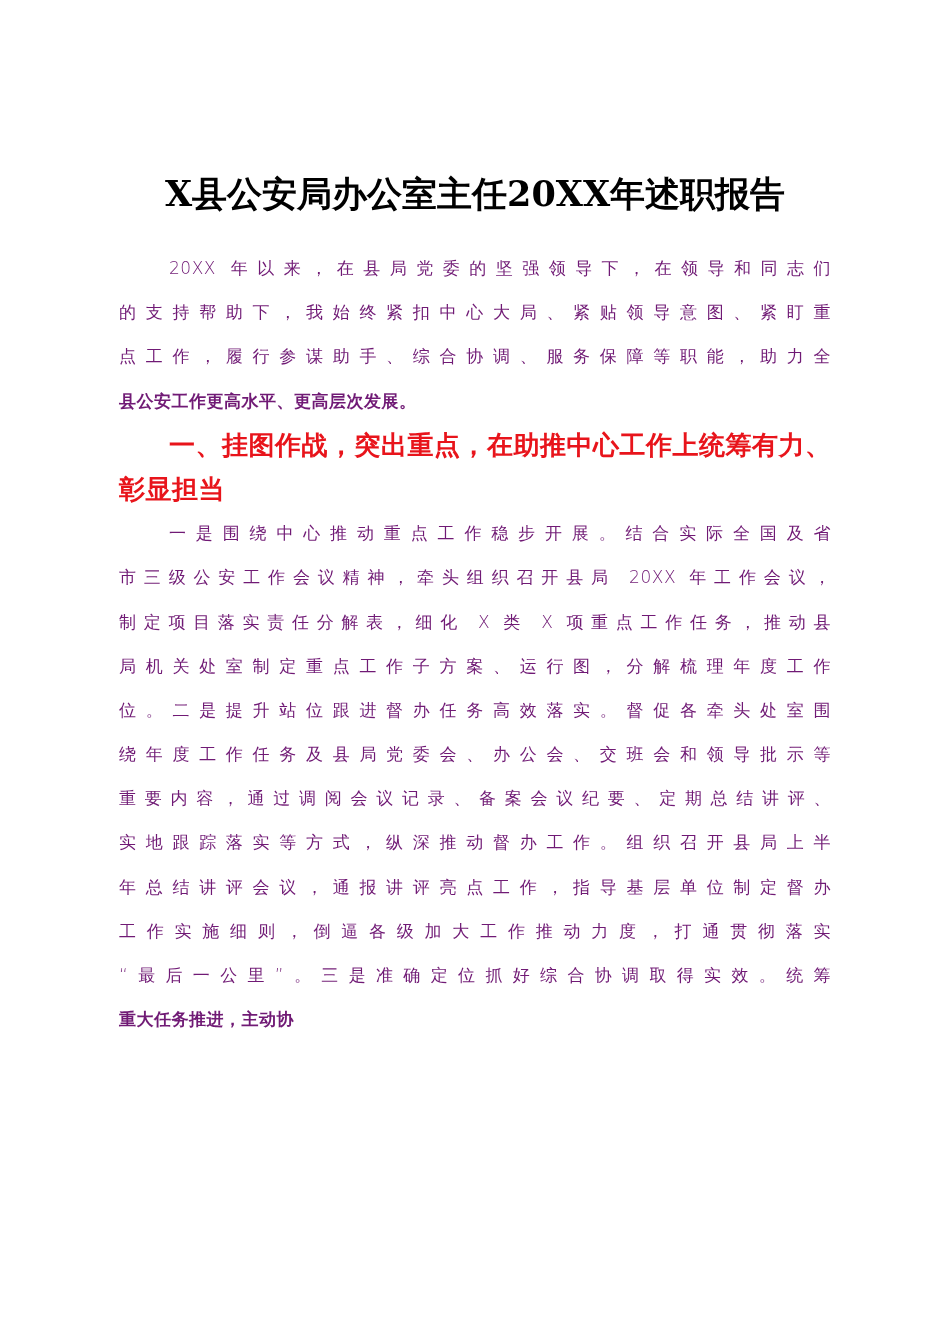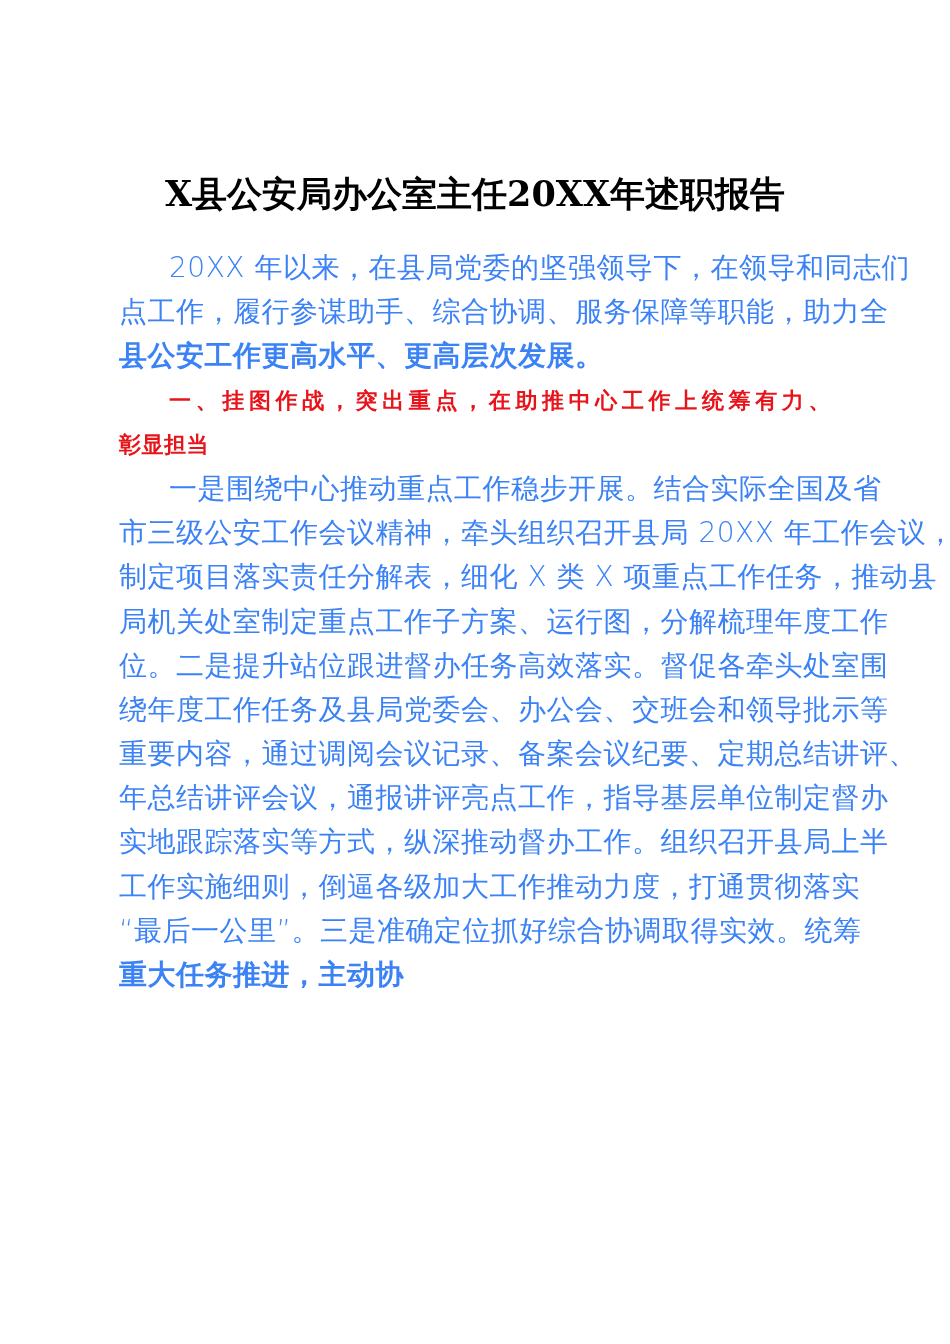--- a/index.html
+++ b/index.html
@@ -39,70 +39,71 @@
       position: absolute;
       left: 119px;
       top: 246px;
       width: 712px;
     }
     .line {
       display: block;
       height: 44.2px;
       line-height: 44.2px;
       font-family: "DejaVu Sans", "Liberation Sans", sans-serif;
-      font-size: 28px;
+      font-size: 17px;
       white-space: nowrap;
       text-align: justify;
       text-align-last: justify;
-      color: #3b82f6;
+      color: #701a75;
       font-weight: 300;
       letter-spacing: 0.5px;
     }
     .line.indent {
       padding-left: 50px;
     }
     .line.last {
       text-align-last: left;
       font-weight: bold;
     }
     .line.heading {
       color: #e8141b;
       font-weight: bold;
-      font-size: 22px;
+      font-size: 26px;
     }
   </style>
 </head>
 <body>
 
 <div class="page">
 
   <div class="title">X县公安局办公室主任20XX年述职报告</div>
 
   <div class="body">
 
     <div>
       <span class="line indent">20XX 年以来，在县局党委的坚强领导下，在领导和同志们</span>
+      <span class="line">的支持帮助下，我始终紧扣中心大局、紧贴领导意图、紧盯重</span>
       <span class="line">点工作，履行参谋助手、综合协调、服务保障等职能，助力全</span>
       <span class="line last">县公安工作更高水平、更高层次发展。</span>
     </div>
 
     <div>
       <span class="line heading indent">一、挂图作战，突出重点，在助推中心工作上统筹有力、</span>
       <span class="line heading last">彰显担当</span>
     </div>
 
     <div>
       <span class="line indent">一是围绕中心推动重点工作稳步开展。结合实际全国及省</span>
       <span class="line">市三级公安工作会议精神，牵头组织召开县局 20XX 年工作会议，</span>
       <span class="line">制定项目落实责任分解表，细化 X 类 X 项重点工作任务，推动县</span>
       <span class="line">局机关处室制定重点工作子方案、运行图，分解梳理年度工作</span>
       <span class="line">位。二是提升站位跟进督办任务高效落实。督促各牵头处室围</span>
       <span class="line">绕年度工作任务及县局党委会、办公会、交班会和领导批示等</span>
       <span class="line">重要内容，通过调阅会议记录、备案会议纪要、定期总结讲评、</span>
+      <span class="line">实地跟踪落实等方式，纵深推动督办工作。组织召开县局上半</span>
       <span class="line">年总结讲评会议，通报讲评亮点工作，指导基层单位制定督办</span>
-      <span class="line">实地跟踪落实等方式，纵深推动督办工作。组织召开县局上半</span>
       <span class="line">工作实施细则，倒逼各级加大工作推动力度，打通贯彻落实</span>
       <span class="line">“最后一公里”。三是准确定位抓好综合协调取得实效。统筹</span>
       <span class="line last">重大任务推进，主动协</span>
     </div>
 
   </div>
 </div>
 
 </body></html>

